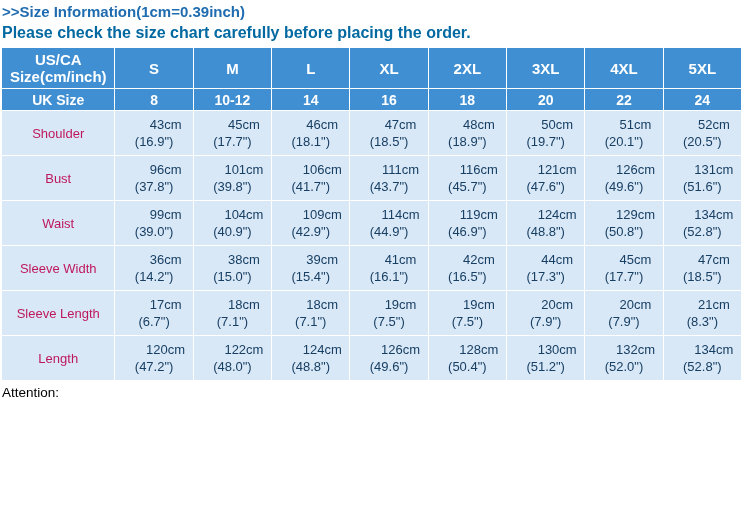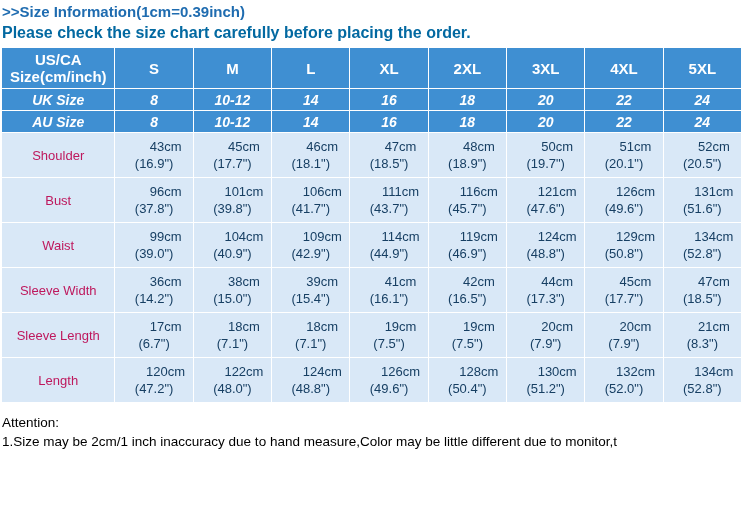--- a/index.html
+++ b/index.html
@@ -57,21 +57,20 @@
     font-weight: bold;
   }
   tr.hdr.size-row td {
     height: 40px;
     font-size: 15px;
     line-height: 17px;
   }
   tr.hdr.uk td, tr.hdr.au td {
     height: 21px;
     font-size: 14px;
-    font-style: italic;
   }
   
   tr.data td {
     background: #d9e8f7;
     height: 44px;
     line-height: 17px;
     font-size: 13px;
   }
   tr.data td.rowlabel {
     background: #d9e8f7;
@@ -83,21 +82,21 @@
     display: block;
     margin-left: 23px;
   }
   tr.data td .inch {
     display: block;
   }
   td.rowlabel {
     text-align: center;
   }
   .attention {
-    padding: 10px 2px 0 2px;
+    padding: 2px 2px 0 2px;
     font-size: 13.5px;
     line-height: 19px;
     color: #000000;
   }
   .attention div {
     white-space: pre-wrap;
   }
 </style>
 </head>
 <body>
@@ -140,31 +139,20 @@
         <td>8</td>
         <td>10-12</td>
         <td>14</td>
         <td>16</td>
         <td>18</td>
         <td>20</td>
         <td>22</td>
         <td>24</td>
       </tr>
 
-      <tr class="hdr au">
-        <td>AU  Size</td>
-        <td>8</td>
-        <td>10-12</td>
-        <td>14</td>
-        <td>16</td>
-        <td>18</td>
-        <td>20</td>
-        <td>22</td>
-        <td>24</td>
-      </tr>
 
       <tr class="data">
         <td class="rowlabel">Shoulder</td>
         <td>
             <span class="cm">43cm</span>
             <span class="inch">(16.9")</span>
           </td>
         <td>
             <span class="cm">45cm</span>
             <span class="inch">(17.7")</span>
@@ -372,16 +360,15 @@
         <td>
             <span class="cm">134cm</span>
             <span class="inch">(52.8")</span>
           </td>
       </tr>
     </tbody>
   </table>
 
   <div class="attention">
     <div>Attention:</div>
-    <div>1.Size may be 2cm/1 inch inaccuracy due to hand measure,Color may be little different due to monitor,t</div>
   </div>
 
 </div>
 
 </body></html>

